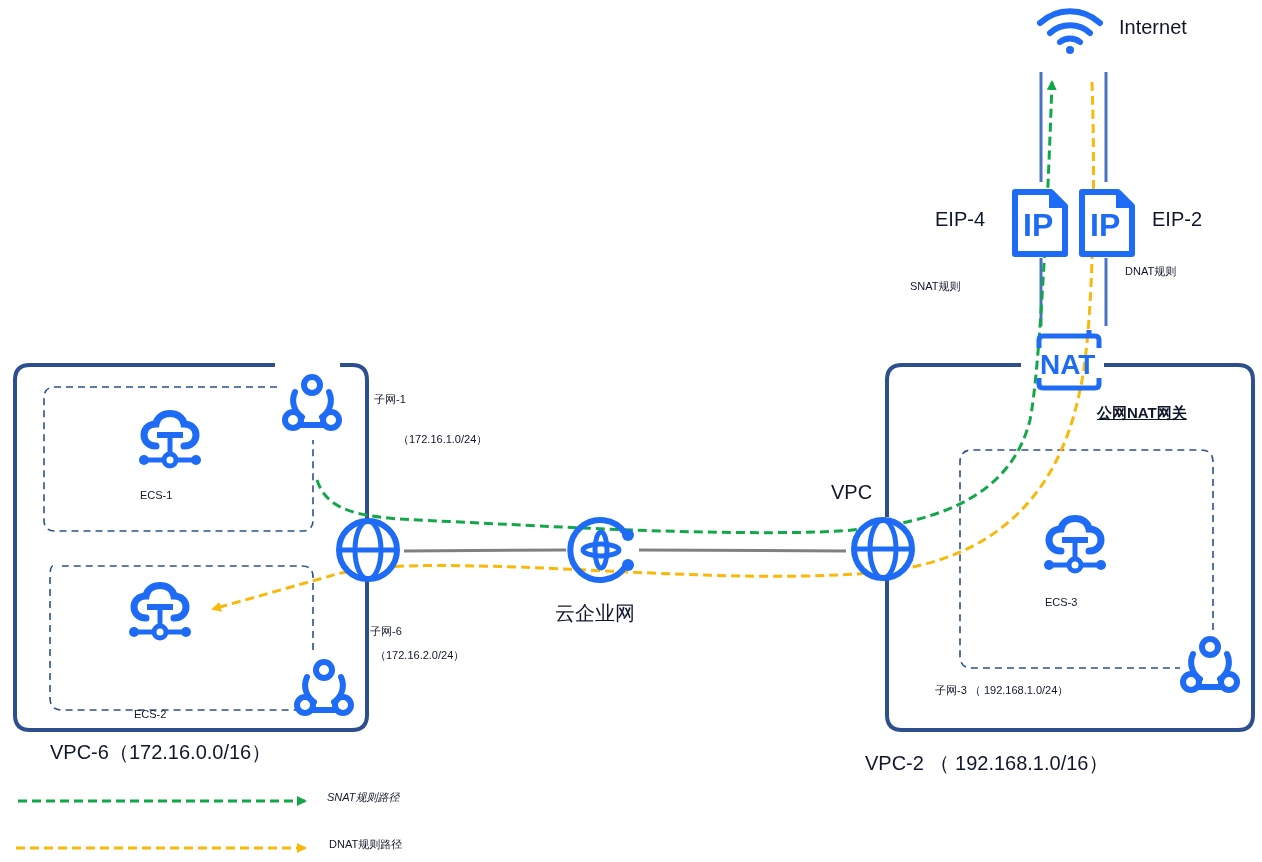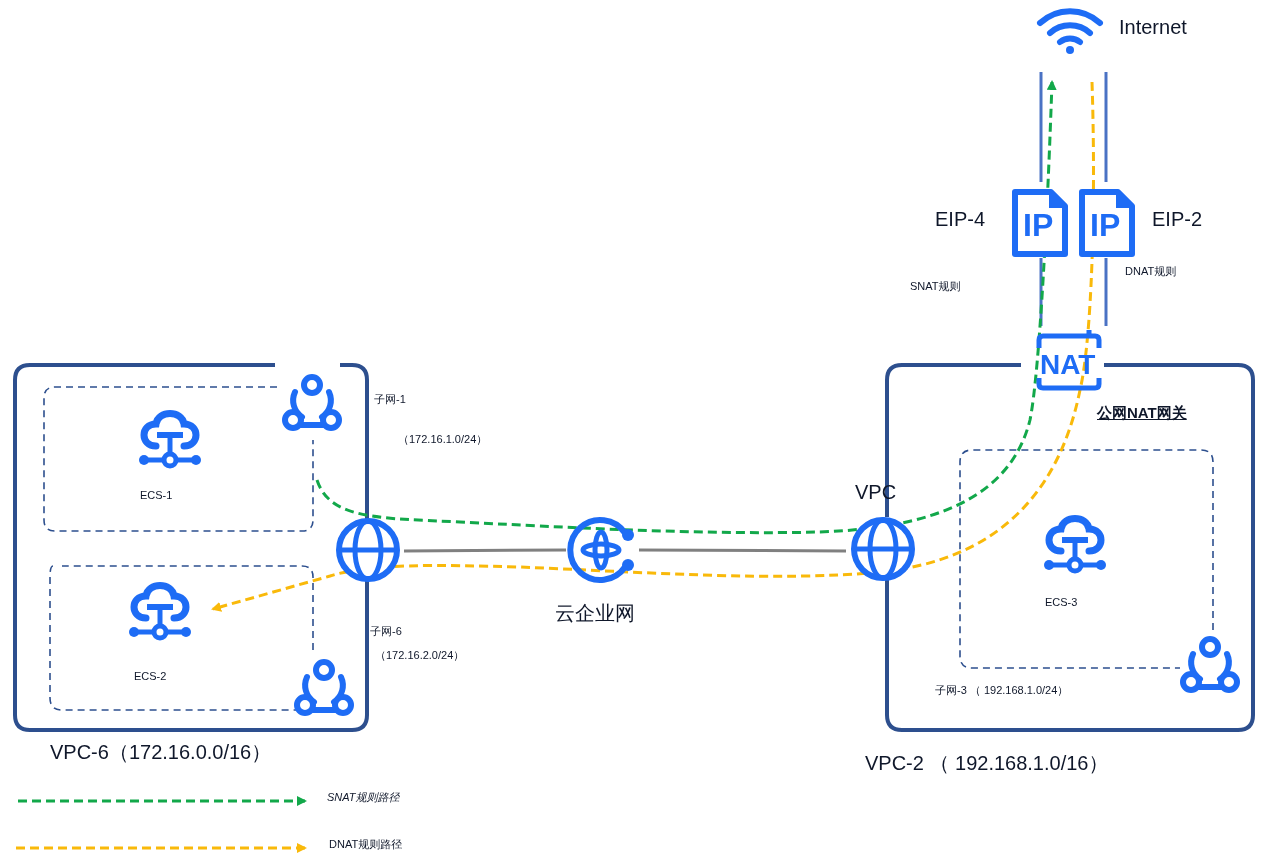--- a/index.html
+++ b/index.html
@@ -124,25 +124,25 @@
 <div class="lbl sm" style="left:910px; top:279px;">SNAT规则</div>
 <div class="lbl sm" style="left:1125px; top:264px;">DNAT规则</div>
 <div class="lbl bold" style="left:1097px; top:404px;">公网NAT网关</div>
 
 <div class="lbl sm" style="left:374px; top:392px;">子网-1</div>
 <div class="lbl sm" style="left:372px; top:432px;margin-left:26px;">（172.16.1.0/24）</div>
 <div class="lbl sm" style="left:140px; top:489px;">ECS-1</div>
 
 <div class="lbl sm" style="left:370px; top:624px;">子网-6</div>
 <div class="lbl sm" style="left:375px; top:648px;">（172.16.2.0/24）</div>
-<div class="lbl sm" style="left:134px; top:670px;">ECS-2</div>
+<div class="lbl sm" style="left:134px; top:708px;">ECS-2</div>
 
 <div class="lbl md" style="left:50px; top:739px;">VPC-6（172.16.0.0/16）</div>
 
 <div class="lbl md" style="left:555px; top:600px;">云企业网</div>
 
-<div class="lbl md" style="left:831px; top:481px;margin-left:24px;">VPC</div>
+<div class="lbl md" style="left:831px; top:481px;">VPC</div>
 <div class="lbl sm" style="left:1045px; top:596px;">ECS-3</div>
 <div class="lbl sm" style="left:935px; top:683px;">子网-3 （ 192.168.1.0/24）</div>
 <div class="lbl md" style="left:865px; top:750px;">VPC-2 （ 192.168.1.0/16）</div>
 
 <div class="lbl sm" style="left:327px; top:790px;font-style:italic;">SNAT规则路径</div>
 <div class="lbl sm" style="left:329px; top:837px;text-align:center;">DNAT规则路径</div>
 
 </body></html>

